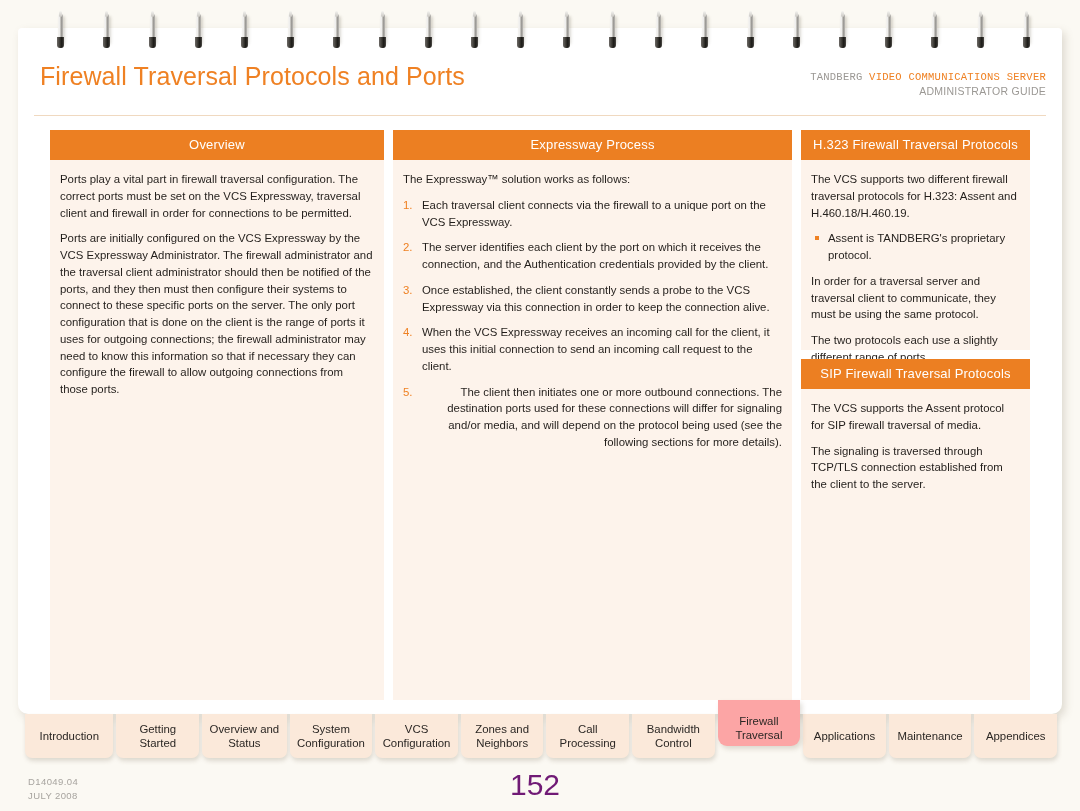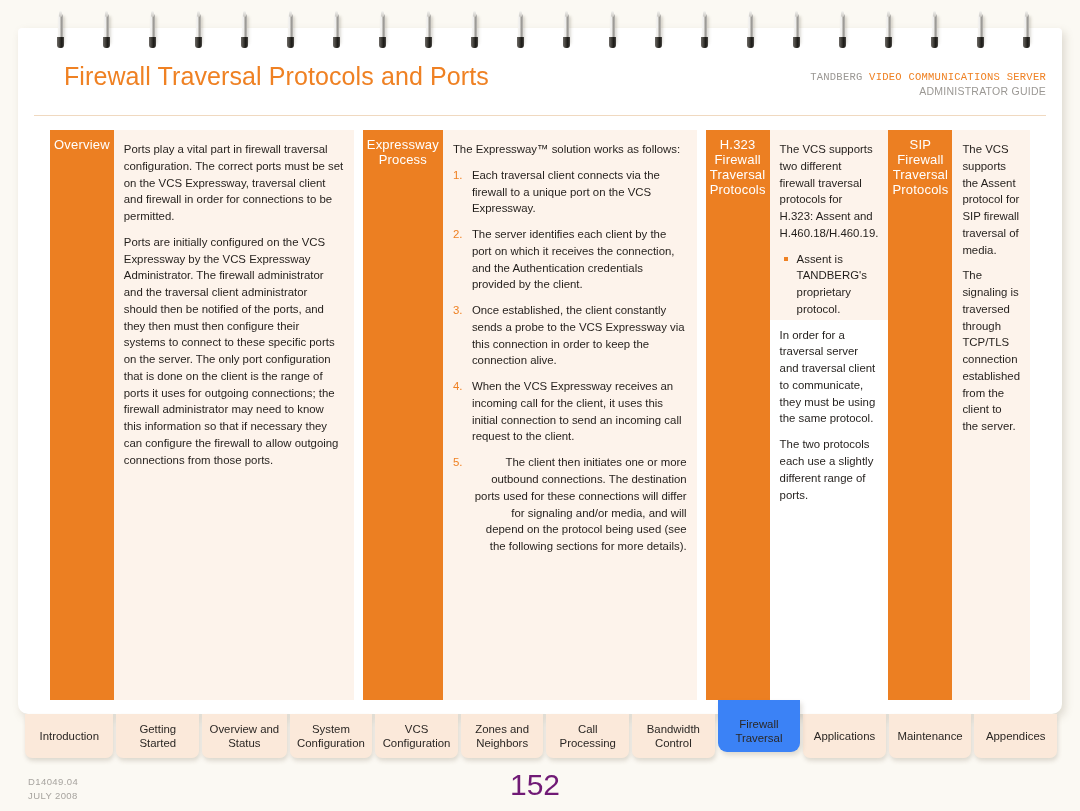--- a/index.html
+++ b/index.html
@@ -65,21 +65,21 @@
   }
 
   
   .doc-header {
     position: relative;
     height: 60px;
     border-bottom: 1px solid #f0d9c0;
   }
   .doc-title {
     position: absolute;
-    left: 30px; top: 6px;
+    left: 6px; top: 6px;
     font-size: 25px;
     font-weight: normal;
     color: #ef8123;
     letter-spacing: 0.1px;
     white-space: nowrap;
   }
   .brand-block {
     position: absolute;
     right: 0; top: 14px;
     text-align: right;
@@ -90,23 +90,23 @@
   .brand-line2 { font-size: 10.5px; color: #9b9894; letter-spacing: 0.25px; }
 
   
   .columns {
     position: absolute;
     left: 16px; right: 16px;
     top: 74px; bottom: 4px;
     display: flex;
     gap: 9px;
   }
-  .col { display: flex; flex-direction: row; }
+  .col { display: flex; flex-direction: column; }
   .col-1 { width: 334px; }
-  .col-2 { width: 367px; }
+  .col-2 { width: 399px; }
   .col-3 { flex: 1; }
 
   .panel-head {
     background: #ec7f22;
     color: #ffffff;
     font-size: 13px;
     text-align: center;
     padding: 7px 4px 8px 4px;
     letter-spacing: 0.2px;
   }
@@ -175,22 +175,22 @@
     align-items: center;
     justify-content: center;
     text-align: center;
     font-size: 11.4px;
     color: #2b2724;
     line-height: 1.24;
     padding: 0 6px;
     box-shadow: 1px 3px 4px rgba(120,105,80,0.22);
   }
   .tab.active {
-    background: #3b82f6;
-    height: 52px;
+    background: #fca5a5;
+    height: 46px;
     margin-top: -14px;
     padding-top: 10px;
     border-radius: 0 0 9px 9px;
     z-index: 2;
     box-shadow: 2px 3px 5px rgba(120,105,80,0.22);
   }
 
   
   .footer-meta {
     position: absolute;

